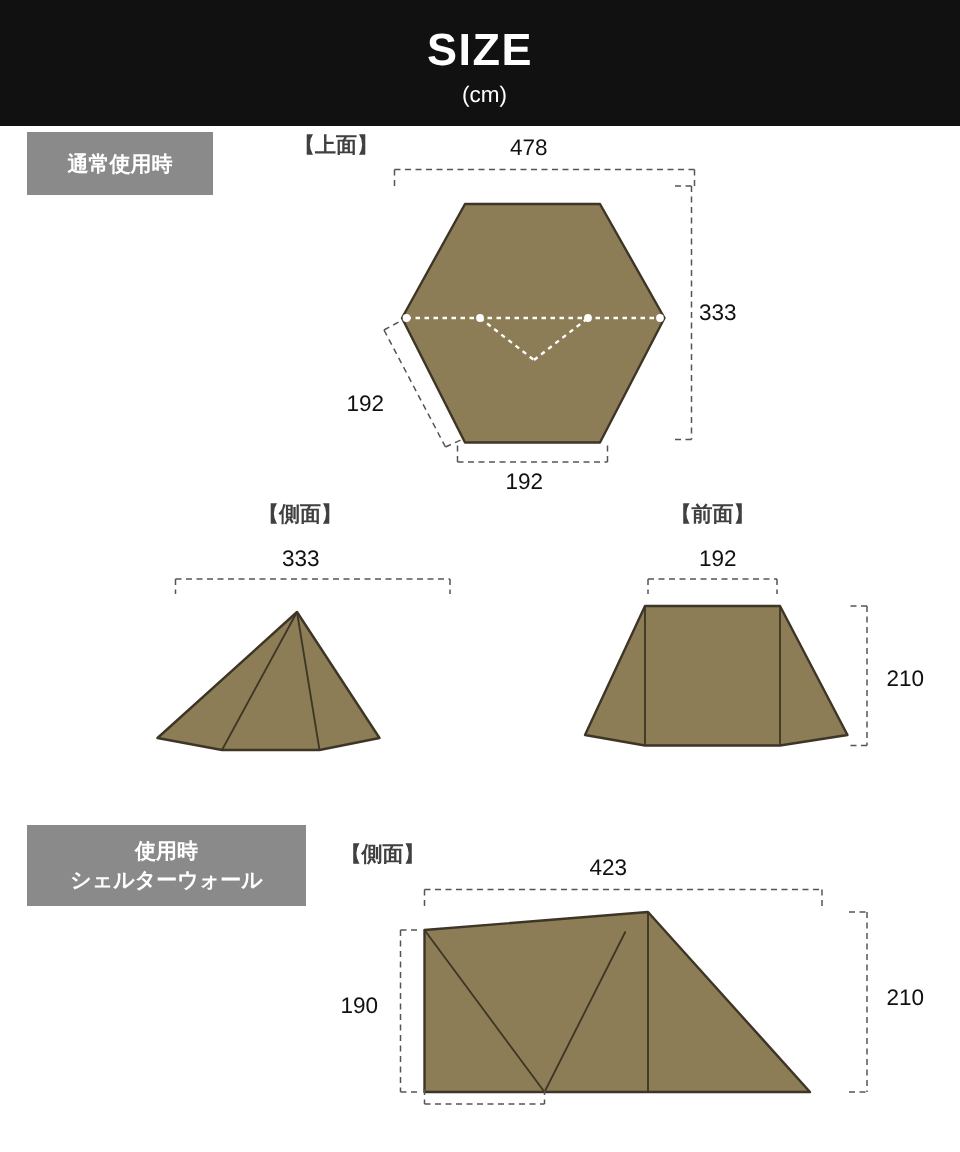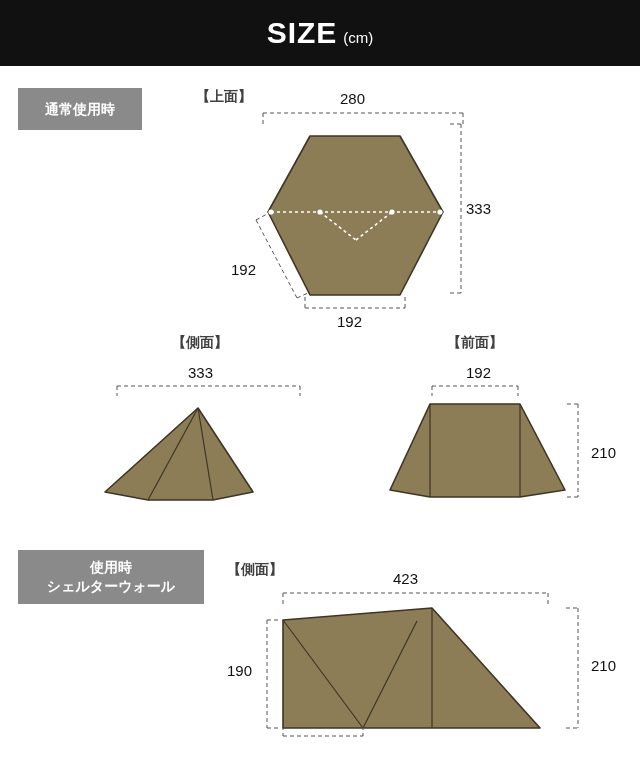--- a/index.html
+++ b/index.html
@@ -13,25 +13,26 @@
     font-family: "Liberation Sans", sans-serif;
     position: relative;
     overflow: hidden;
     color: #1a1a1a;
   }
   .header {
     position: absolute;
     left: 0;
     top: 0;
     width: 640px;
-    height: 66px;
+    height: 84px;
     background: #111111;
     display: flex;
     align-items: center;
     justify-content: center;
+    flex-direction: column;
   }
   .header .title {
     color: #ffffff;
     font-size: 30px;
     font-weight: bold;
     letter-spacing: 1px;
   }
   .header .unit {
     color: #ffffff;
     font-size: 15px;
@@ -107,21 +108,21 @@
     <div>使用時</div>
     <div>シェルターウォール</div>
   </div>
 </div>
 
 <div class="view-label" style="left:196px; top:88px;">【上面】</div>
 <div class="view-label" style="left:172px; top:334px;">【側面】</div>
 <div class="view-label" style="left:447px; top:334px;">【前面】</div>
 <div class="view-label" style="left:227px; top:561px;">【側面】</div>
 
-<div class="dim" style="left:340px; top:90px;">280</div>
+<div class="dim" style="left:340px; top:90px;">478</div>
 <div class="dim" style="left:466px; top:200px;">333</div>
 <div class="dim" style="left:231px; top:261px;">192</div>
 <div class="dim" style="left:337px; top:313px;">192</div>
 
 <div class="dim" style="left:188px; top:364px;">333</div>
 <div class="dim" style="left:466px; top:364px;">192</div>
 <div class="dim" style="left:591px; top:444px;">210</div>
 
 <div class="dim" style="left:393px; top:570px;text-align:right;">423</div>
 <div class="dim" style="left:227px; top:662px;">190</div>

